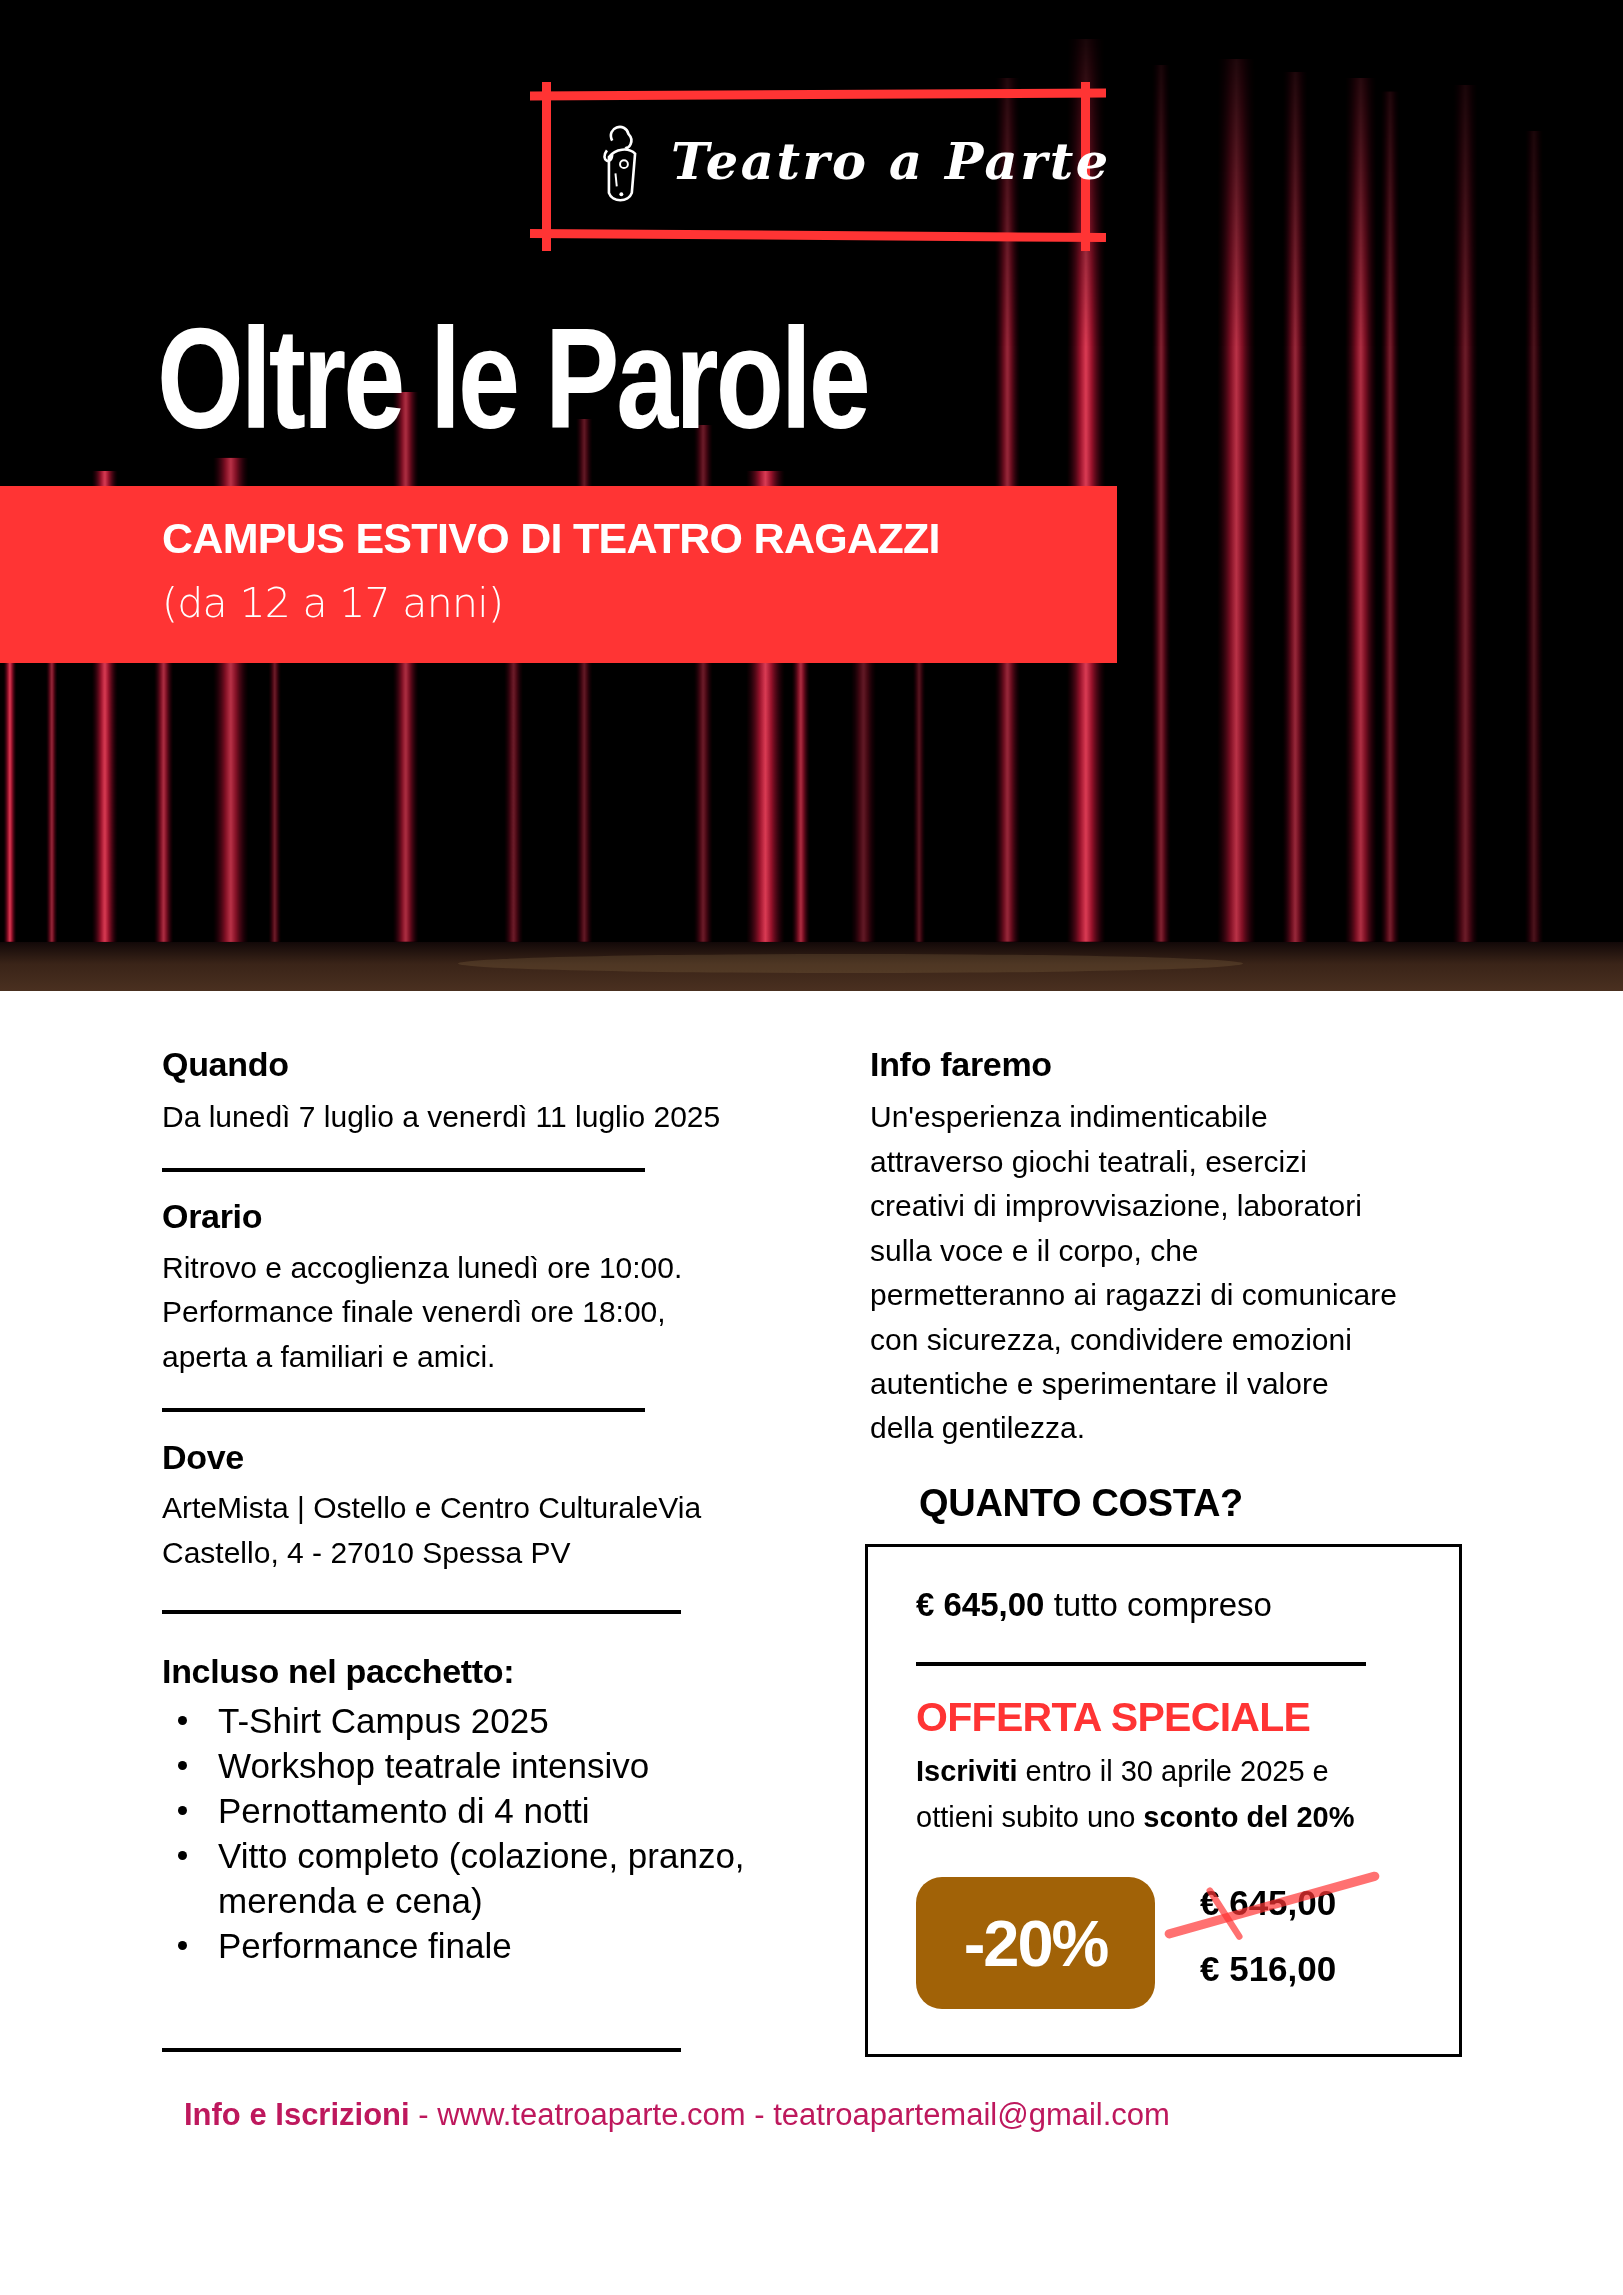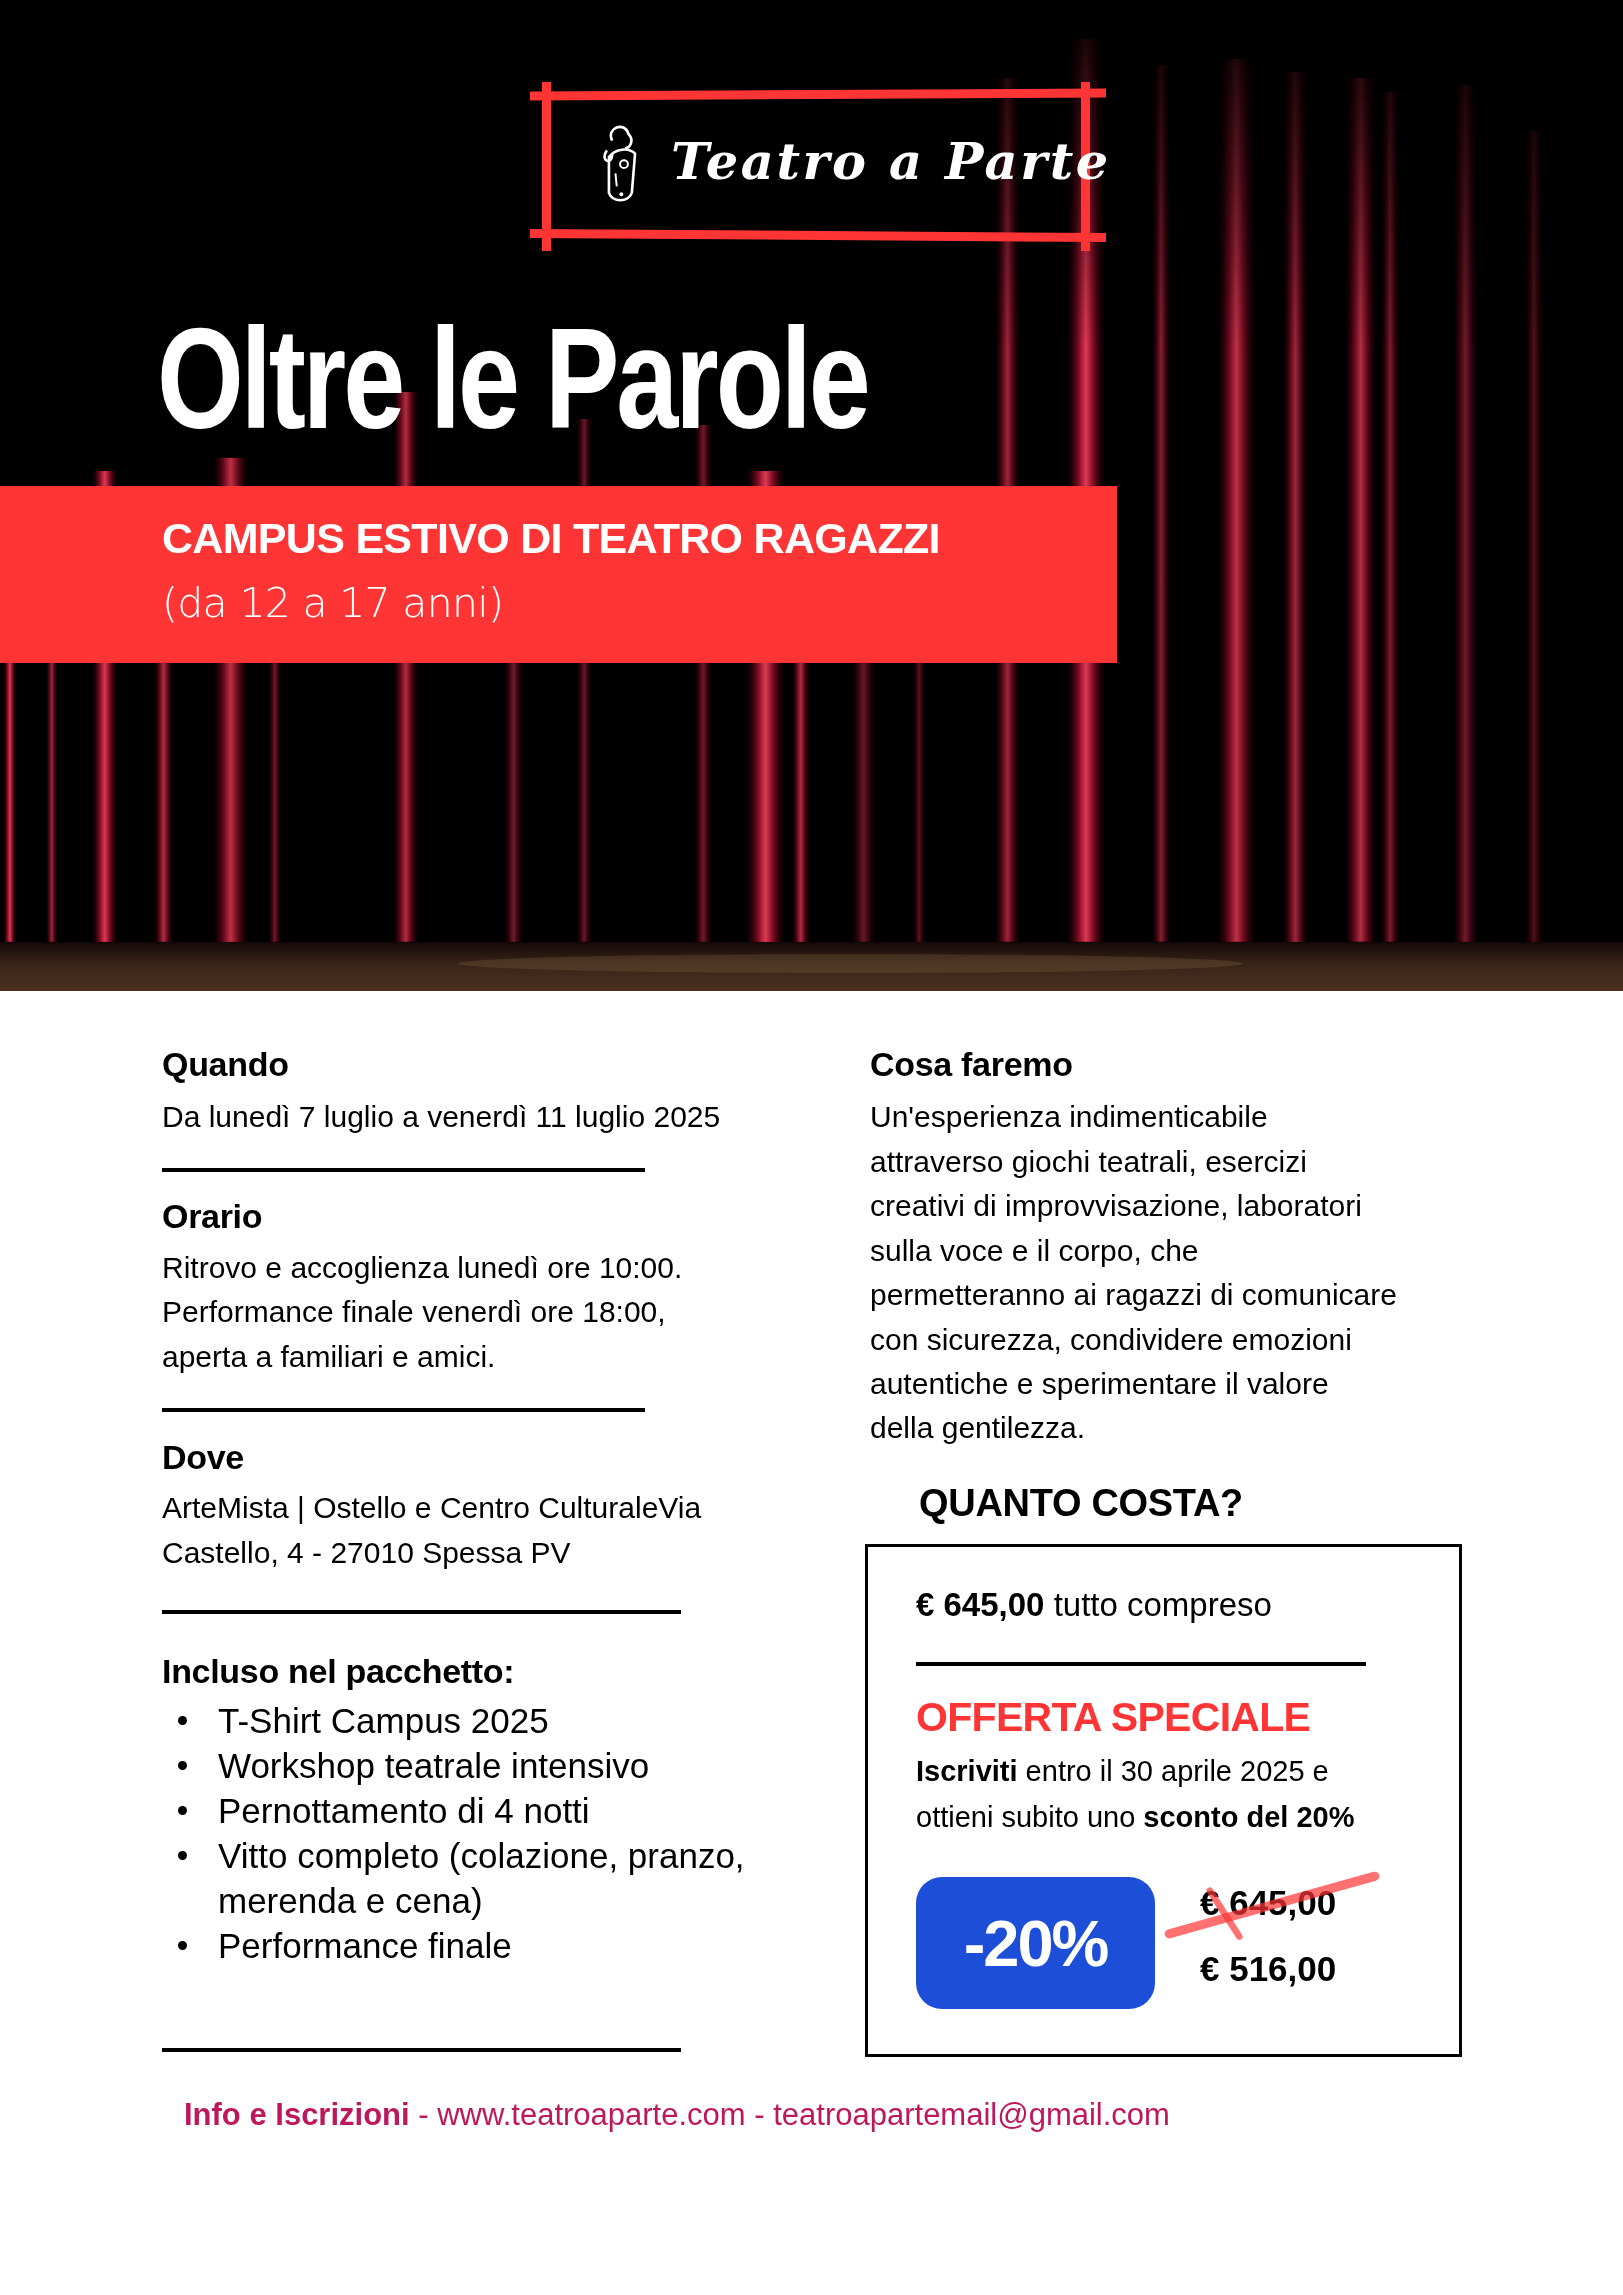--- a/index.html
+++ b/index.html
@@ -76,21 +76,21 @@
     font-family: "Liberation Sans", sans-serif; font-weight: bold; font-size: 38px;
     letter-spacing: -0.3px;
   }
   .offer-title {
     position: absolute; left: 916px; top: 1694px; margin: 0; color: #ff3434;
     font-family: "Liberation Sans", sans-serif; font-weight: bold; font-size: 41px;
     letter-spacing: -0.7px;
   }
   .badge {
     position: absolute; left: 916px; top: 1877px; width: 239px; height: 132px;
-    background: #1d4ed8; border-radius: 26px; display: flex; align-items: center;
+    background: #a16207; border-radius: 26px; display: flex; align-items: center;
     justify-content: center; color: #fff;
     font-family: "Liberation Sans", sans-serif; font-weight: bold; font-size: 65px;
     letter-spacing: -2px;
   }
   .old-price, .new-price {
     position: absolute; left: 1200px; margin: 0;
     font-family: "Liberation Sans", sans-serif; font-weight: bold; font-size: 35px;
   }
   .old-price { top: 1883px; }
   .new-price { top: 1949px; }
@@ -194,21 +194,21 @@
 <h3 class="h2" style="left:162px;top:1652px;">Incluso nel pacchetto:</h3>
 <ul class="incl-list">
   <li>T-Shirt Campus 2025</li>
   <li>Workshop teatrale intensivo</li>
   <li>Pernottamento di 4 notti</li>
   <li style="width:563px;">Vitto completo (colazione, pranzo, merenda e cena)</li>
   <li>Performance finale</li>
 </ul>
 <div class="rule" style="left:162px;top:2048px;width:519px;"></div>
 
-<h3 class="h2" style="left:870px;top:1045px;">Cosa faremo</h3>
+<h3 class="h2" style="left:870px;top:1045px;">Info faremo</h3>
 <div>
   <p class="txt" style="left:870px;top:1095px;">Un'esperienza indimenticabile</p>
   <p class="txt" style="left:870px;top:1140px;">attraverso giochi teatrali, esercizi</p>
   <p class="txt" style="left:870px;top:1184px;">creativi di improvvisazione, laboratori</p>
   <p class="txt" style="left:870px;top:1229px;">sulla voce e il corpo, che</p>
   <p class="txt" style="left:870px;top:1273px;">permetteranno ai ragazzi di comunicare</p>
   <p class="txt" style="left:870px;top:1318px;">con sicurezza, condividere emozioni</p>
   <p class="txt" style="left:870px;top:1362px;">autentiche e sperimentare il valore</p>
   <p class="txt" style="left:870px;top:1406px;">della gentilezza.</p>
 </div>

